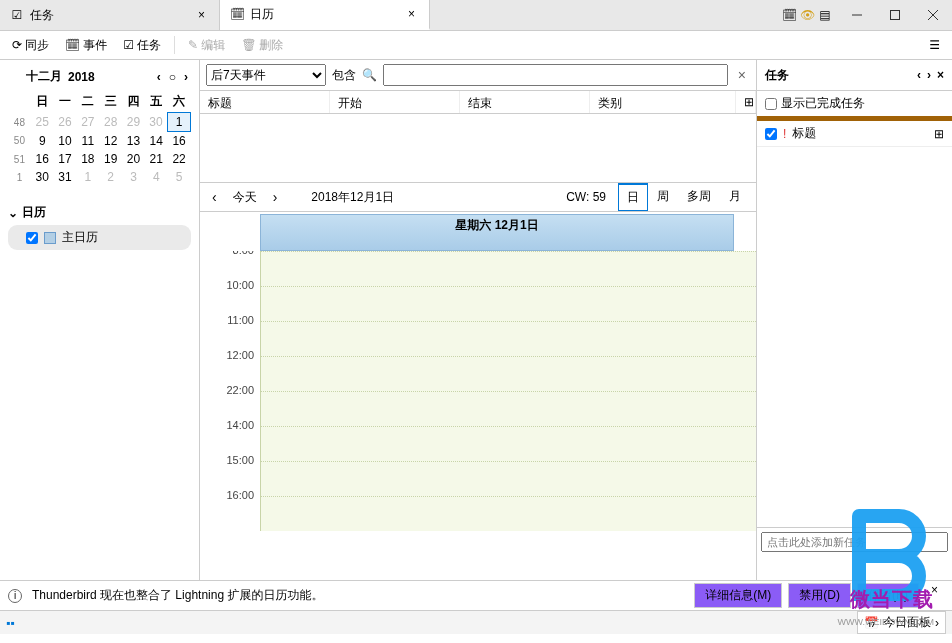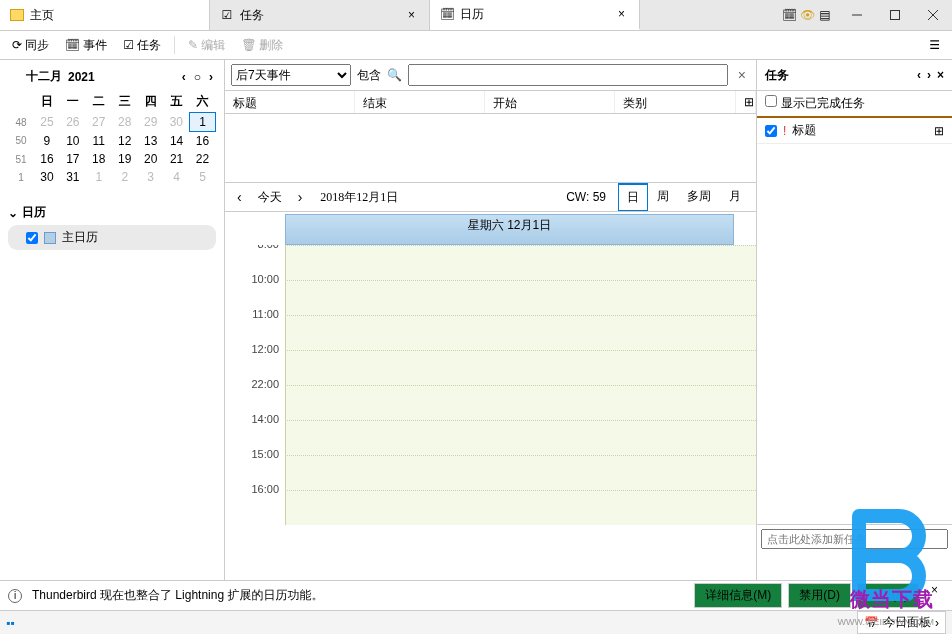--- a/index.html
+++ b/index.html
@@ -16,21 +16,21 @@
 .win-controls { display: flex; background: #e8e8e8; }
 .win-btn { width: 38px; height: 30px; display: flex; align-items: center; justify-content: center; cursor: pointer; color: #444; }
 .icon-folder { width: 14px; height: 12px; background: #ffd966; border: 1px solid #d4a017; display: inline-block; }
 .icon-small { display: inline-block; width: 14px; height: 14px; text-align: center; line-height: 14px; }
 .toolbar { height: 30px; display: flex; align-items: center; border-top: 1px solid #ccc; border-bottom: 1px solid #ccc; padding: 0 6px; gap: 4px; }
 .tb-btn { display: flex; align-items: center; gap: 3px; padding: 3px 6px; cursor: pointer; }
 .tb-btn.disabled { color: #aaa; }
 .tb-sep { width: 1px; height: 18px; background: #ddd; margin: 0 3px; }
 .tb-right { margin-left: auto; }
 .main { display: flex; height: 520px; }
-.left-pane { width: 225px; border-right: 1px solid #ccc; padding: 8px; }
+.left-pane { width: 200px; border-right: 1px solid #ccc; padding: 8px; }
 .mini-cal-head { display: flex; align-items: center; gap: 6px; font-weight: bold; margin-bottom: 6px; padding-left: 18px; }
 .mini-cal-nav { margin-left: auto; display: flex; gap: 2px; }
 .mini-cal-nav span { cursor: pointer; padding: 0 3px; }
 .mini-cal { font-size: 11px; }
 .mini-cal table { width: 100%; border-collapse: collapse; }
 .mini-cal th, .mini-cal td { text-align: center; padding: 2px 1px; width: 22px; height: 18px; }
 .mini-cal td.other { color: #bbb; }
 .mini-cal td.wk { color: #888; font-size: 10px; }
 .mini-cal td.sel { border: 1px solid #0078d7; background: #e5f1fb; }
 .cal-list-head { display: flex; align-items: center; gap: 4px; margin-top: 18px; font-weight: bold; cursor: pointer; }
@@ -40,61 +40,57 @@
 .filter-row { height: 30px; display: flex; align-items: center; gap: 6px; padding: 4px 6px; }
 .filter-row select { height: 22px; width: 120px; }
 .filter-row input[type=search] { flex: 1; height: 22px; padding: 0 4px; }
 .filter-close { cursor: pointer; padding: 0 4px; font-size: 14px; color: #666; }
 .list-head { height: 24px; display: flex; border-top: 1px solid #ccc; border-bottom: 1px solid #ccc; font-size: 12px; }
 .list-head div { padding: 4px 8px; border-right: 1px solid #eee; }
 .list-body { height: 68px; }
 .day-nav { height: 30px; display: flex; align-items: center; padding: 0 6px; border-top: 1px solid #ccc; border-bottom: 1px solid #ccc; gap: 4px; }
 .day-nav-btn { cursor: pointer; padding: 0 6px; font-size: 14px; }
 .day-nav-today { padding: 2px 6px; cursor: pointer; }
-.day-nav-date { margin-left: 8px; font-family: Liberation Serif, serif; }
+.day-nav-date { margin-left: 24px; }
 .day-nav-cw { margin-left: auto; margin-right: 8px; }
 .view-switch { display: flex; }
 .view-btn { padding: 4px 8px; border: 1px solid transparent; cursor: pointer; }
 .view-btn.active { border: 1px solid #0078d7; border-top: 2px solid #0078d7; }
-.day-head { height: 31px; display: flex; margin: 2px 6px 0 6px; }
+.day-head { height: 37px; display: flex; margin: 2px 6px 0 6px; font-weight: bold; }
 .day-head-label { flex: 1; text-align: center; background: linear-gradient(#c5dff2,#a9cce8); border: 1px solid #8bb4d8; padding: 2px; margin-left: 54px; margin-right: 16px; }
 .day-grid-wrap { flex: 1; overflow-y: scroll; margin: 0 0 0 6px; position: relative; }
 .day-grid { position: relative; }
 .hour-row { display: flex; height: 35px; }
 .hour-label { width: 54px; text-align: right; padding-right: 6px; font-size: 11px; color: #444; position: relative; top: -7px; }
 .hour-cell { flex: 1; background: #f5f9e8; border-top: 1px dotted #c8d4a8; border-left: 1px solid #c8d4a8; }
 .right-pane { width: 196px; border-left: 1px solid #ccc; display: flex; flex-direction: column; }
 .right-pane-inner { border-top: 1px solid #ccc; }
 .rp-head { height: 30px; display: flex; align-items: center; padding: 0 8px; font-weight: bold; }
 .rp-head-nav { margin-left: auto; display: flex; gap: 6px; }
 .rp-head-nav span { cursor: pointer; }
-.rp-filter { padding: 4px 8px; display: flex; gap: 4px; border-bottom: 2px solid #a16207; }
+.rp-filter { padding: 4px 8px; display: flex; align-items: center; gap: 4px; border-bottom: 5px solid #a16207; }
 .rp-cols { display: flex; padding: 4px 8px; border-bottom: 1px solid #eee; align-items: center; gap: 6px; }
 .rp-body { flex: 1; }
 .rp-input-row { padding: 4px; border-top: 1px solid #ccc; }
 .rp-input-row input { width: 100%; height: 20px; padding: 0 4px; font-size: 11px; }
 .info-bar { height: 30px; display: flex; align-items: center; border-top: 1px solid #ccc; padding: 0 8px; gap: 10px; font-size: 12px; }
 .info-bar-right { margin-left: auto; display: flex; gap: 6px; }
-.info-btn { padding: 3px 10px; border: 1px solid #ccc; background: #15803d; cursor: pointer; font-size: 12px; }
+.info-btn { padding: 3px 10px; border: 1px solid #ccc; background: #8b5cf6; cursor: pointer; font-size: 12px; }
 .status-bar { height: 24px; display: flex; align-items: center; border-top: 1px solid #ccc; padding: 0 6px; background: #f4f4f4; }
 .status-right { margin-left: auto; display: flex; align-items: center; gap: 4px; padding: 2px 6px; border: 1px solid #ccc; background: #fff; cursor: pointer; }
 .checkbox { width: 12px; height: 12px; }
 svg { display: block; }
 .watermark { position: absolute; right: 18px; bottom: 42px; pointer-events: none; opacity: 0.95; }
 .watermark-txt { position: absolute; right: 18px; bottom: 30px; font-size: 20px; font-weight: bold; color: #a21caf; pointer-events: none; letter-spacing: 1px; }
 .watermark-sub { position: absolute; right: 18px; bottom: 16px; font-size: 9px; color: #999; pointer-events: none; }
 </style>
 </head>
 <body>
 
 <div class="tab-bar">
-  <div class="tab tab-home">
-    <span class="icon-folder"></span>
-    <span>主页</span>
-  </div>
   <div class="tab tab-tasks inactive">
     <span class="icon-small">☑</span>
     <span>任务</span>
     <span class="tab-close">×</span>
   </div>
   <div class="tab tab-cal active">
     <span class="icon-small">🗓</span>
     <span>日历</span>
     <span class="tab-close">×</span>
   </div>
@@ -148,21 +144,21 @@
   <div class="tb-right tb-btn">
       <span>☰</span>
     </div>
 </div>
 
 <div class="main">
 
   <div class="left-pane">
     <div class="mini-cal-head">
       <span>十二月</span>
-      <span>2021</span>
+      <span>2018</span>
       <div class="mini-cal-nav">
         <span>‹</span>
         <span>○</span>
         <span>›</span>
       </div>
     </div>
     <div class="mini-cal">
       <table id="mini-cal-table">
           <tbody>
             <tr>
@@ -232,22 +228,22 @@
   <div class="center-pane">
     <div class="filter-row">
       <select><option>后7天事件</option></select>
       <span>包含</span>
       <span style="color:#888;">🔍</span>
       <input type="search" style="">
       <span class="filter-close">×</span>
     </div>
     <div class="list-head">
       <div style="width:130px">标题</div>
+      <div style="width:130px">开始</div>
       <div style="width:130px">结束</div>
-      <div style="width:130px">开始</div>
       <div style="flex:1">类别</div>
       <div style="width:20px;text-align:center">⊞</div>
     </div>
     <div class="list-body"></div>
     <div class="day-nav">
       <span class="day-nav-btn">‹</span>
       <span class="day-nav-today">今天</span>
       <span class="day-nav-btn">›</span>
       <span class="day-nav-date">2018年12月1日</span>
       <span class="day-nav-cw">CW: 59</span>

